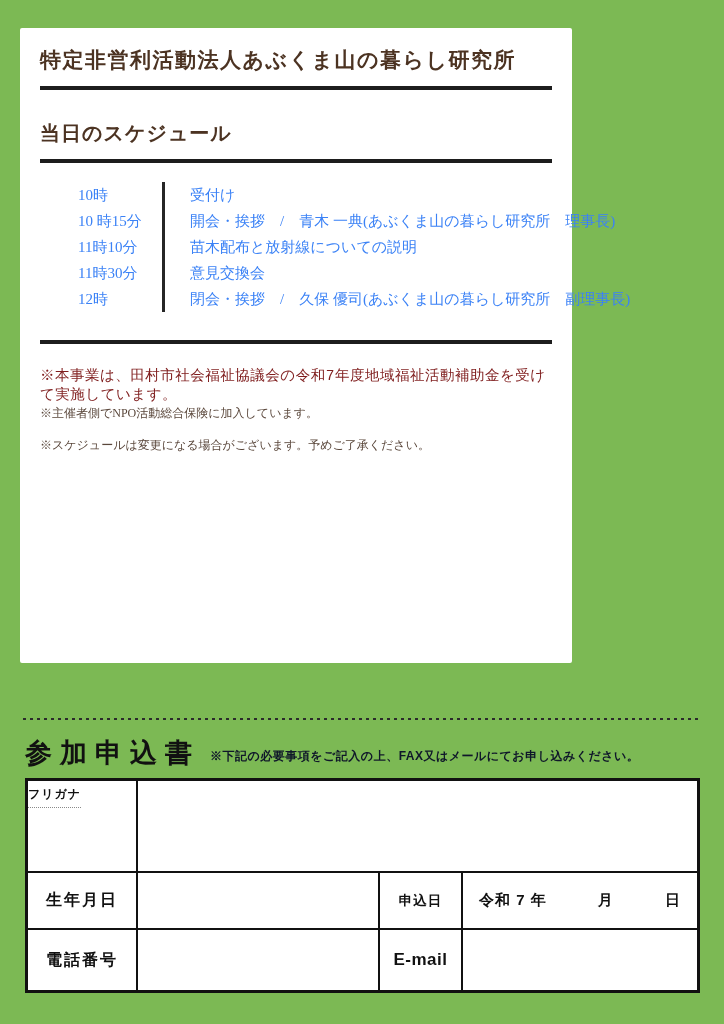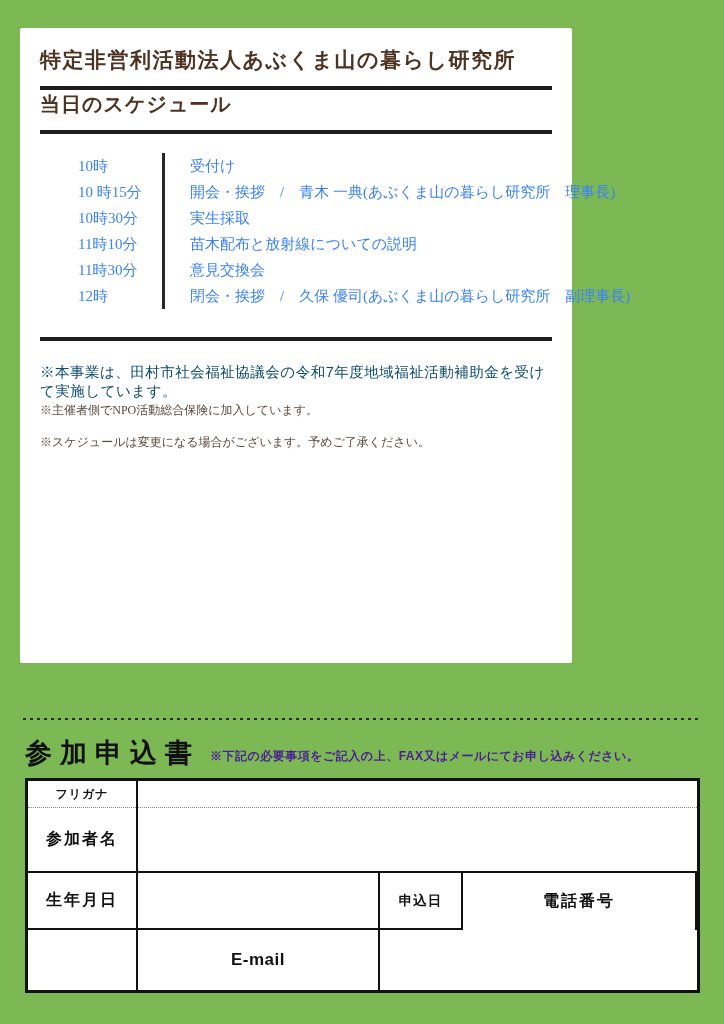--- a/index.html
+++ b/index.html
@@ -40,21 +40,21 @@
     margin-top: 17px;
     font-family: "Liberation Serif", "DejaVu Serif", serif;
     font-size: 16px;
     line-height: 31px;
     letter-spacing: 1.6px;
     color: #5d4a3c;
     text-align: justify;
   }
 
   .schedule-heading {
-    margin-top: 1px;
+    margin-top: 30px;
     font-size: 20px;
     font-weight: bold;
     letter-spacing: 1px;
     color: #4c3322;
   }
 
   .schedule {
     margin-top: 19px;
     padding-left: 38px;
     font-family: "Liberation Serif", "DejaVu Serif", serif;
@@ -71,24 +71,24 @@
     border-left: 3px solid #262626;
     padding-left: 25px;
     line-height: 26px;
     white-space: nowrap;
   }
 
   .notes-rule { margin-top: 28px; }
 
   .note-primary {
     margin-top: 22px;
-    font-family: Liberation Sans, sans-serif;
+    font-family: Liberation Mono, monospace;
     font-size: 14.5px;
     letter-spacing: 0.5px;
-    color: #0c4a6e;
+    color: #7f1d1d;
   }
   .note-small {
     font-family: "Liberation Serif", "DejaVu Serif", serif;
     font-size: 12px;
     line-height: 18px;
     color: #5a473b;
   }
   .note-small.first { margin-top: 14px; }
 
   
@@ -111,21 +111,21 @@
     letter-spacing: 8px;
     color: #111111;
     line-height: 32px;
   }
   .form-instruction {
     margin-left: 10px;
     margin-bottom: 4px;
     font-size: 12px;
     font-weight: bold;
     letter-spacing: 0.5px;
-    color: #4c1d95;
+    color: #0f172a;
   }
 
   
   .form-table {
     position: absolute;
     left: 25px; top: 778px;
     width: 675px;
     background: #ffffff;
     border: 3px solid #111111;
     display: grid;
@@ -144,21 +144,21 @@
   .cell.span3 { grid-column: 2 / 5; }
 
   .cell-label {
     font-size: 16px;
     font-weight: bold;
     letter-spacing: 2px;
     color: #111111;
   }
   .cell-label.small { font-size: 13.5px; letter-spacing: 1px; }
 
-  .stacked { flex-direction: column; align-items: stretch; justify-content: flex-start; padding: 0; }
+  .stacked { flex-direction: row; align-items: stretch; justify-content: flex-start; padding: 0; }
   .stacked .top {
     height: 27px;
     display: flex; align-items: center; justify-content: center;
     border-bottom: 1px dotted #8a8a8a;
     font-size: 12px;
     font-weight: bold;
     letter-spacing: 1px;
     color: #111111;
   }
   .stacked .bottom {
@@ -192,24 +192,20 @@
     <div class="schedule">
       <div class="schedule-row">
         <div class="schedule-time">10時</div>
         <div class="schedule-event">受付け</div>
       </div>
       <div class="schedule-row">
         <div class="schedule-time">10 時15分</div>
         <div class="schedule-event">開会・挨拶　/　青木 一典(あぶくま山の暮らし研究所　理事長)</div>
       </div>
       <div class="schedule-row">
-        <div class="schedule-time">10時30分</div>
-        <div class="schedule-event">実生採取</div>
-      </div>
-      <div class="schedule-row">
         <div class="schedule-time">11時10分</div>
         <div class="schedule-event">苗木配布と放射線についての説明</div>
       </div>
       <div class="schedule-row">
         <div class="schedule-time">11時30分</div>
         <div class="schedule-event">意見交換会</div>
       </div>
       <div class="schedule-row">
         <div class="schedule-time">12時</div>
         <div class="schedule-event">閉会・挨拶　/　久保 優司(あぶくま山の暮らし研究所　副理事長)</div>
@@ -227,36 +223,38 @@
 
   <div class="form-header">
     <div class="form-title">参加申込書</div>
     <div class="form-instruction">※下記の必要事項をご記入の上、FAX又はメールにてお申し込みください。</div>
   </div>
 
   <div class="form-table">
 
     <div class="cell stacked">
       <div class="top">フリガナ</div>
-      <div class="bottom">
-        <span class="cell-label">参加者名</span>
-      </div>
     </div>
     <div class="cell stacked span3 no-r">
       <div class="top"></div>
       <div class="bottom"></div>
     </div>
 
     <div class="cell">
       <span class="cell-label">生年月日</span>
     </div>
     <div class="cell"></div>
     <div class="cell">
       <span class="cell-label small">申込日</span>
     </div>
+    <div class="cell no-r date-cell">
+      <span>令和 7 年</span>
+      <span>月</span>
+      <span>日</span>
+    </div>
 
     <div class="cell no-b">
       <span class="cell-label">電話番号</span>
     </div>
     <div class="cell no-b"></div>
     <div class="cell no-b">
       <span class="email-label">E-mail</span>
     </div>
     <div class="cell no-r no-b"></div>
 

